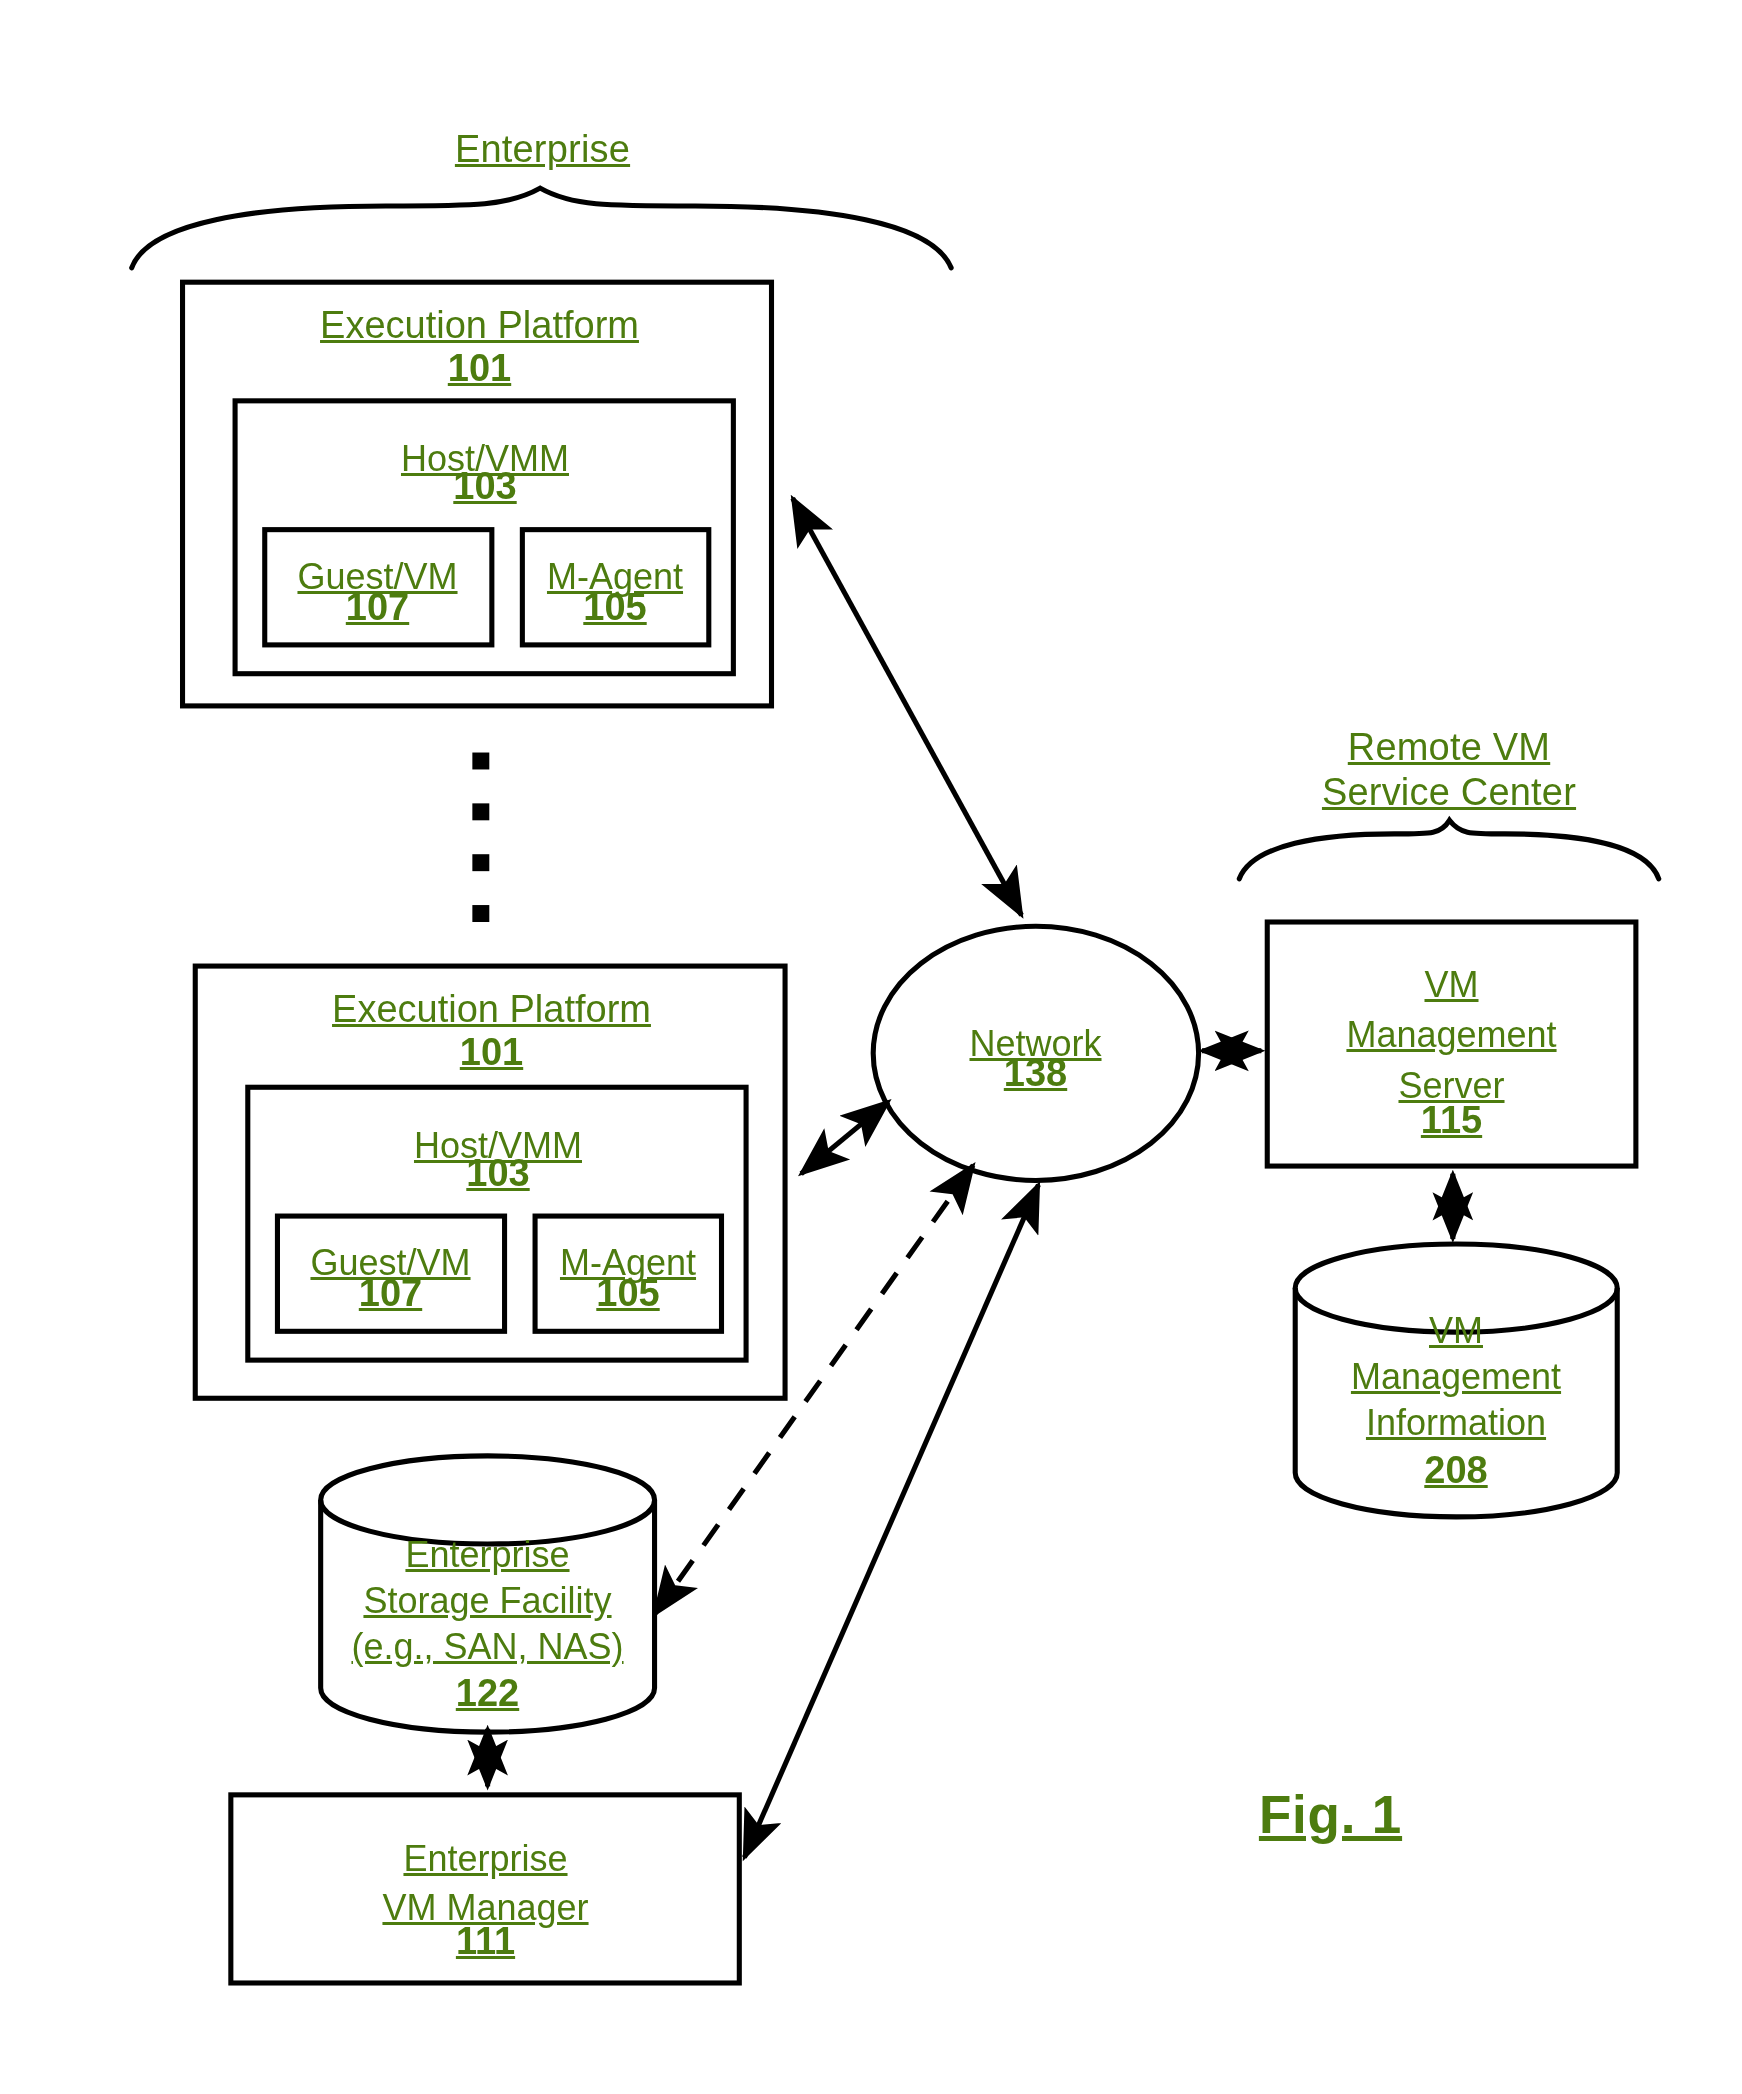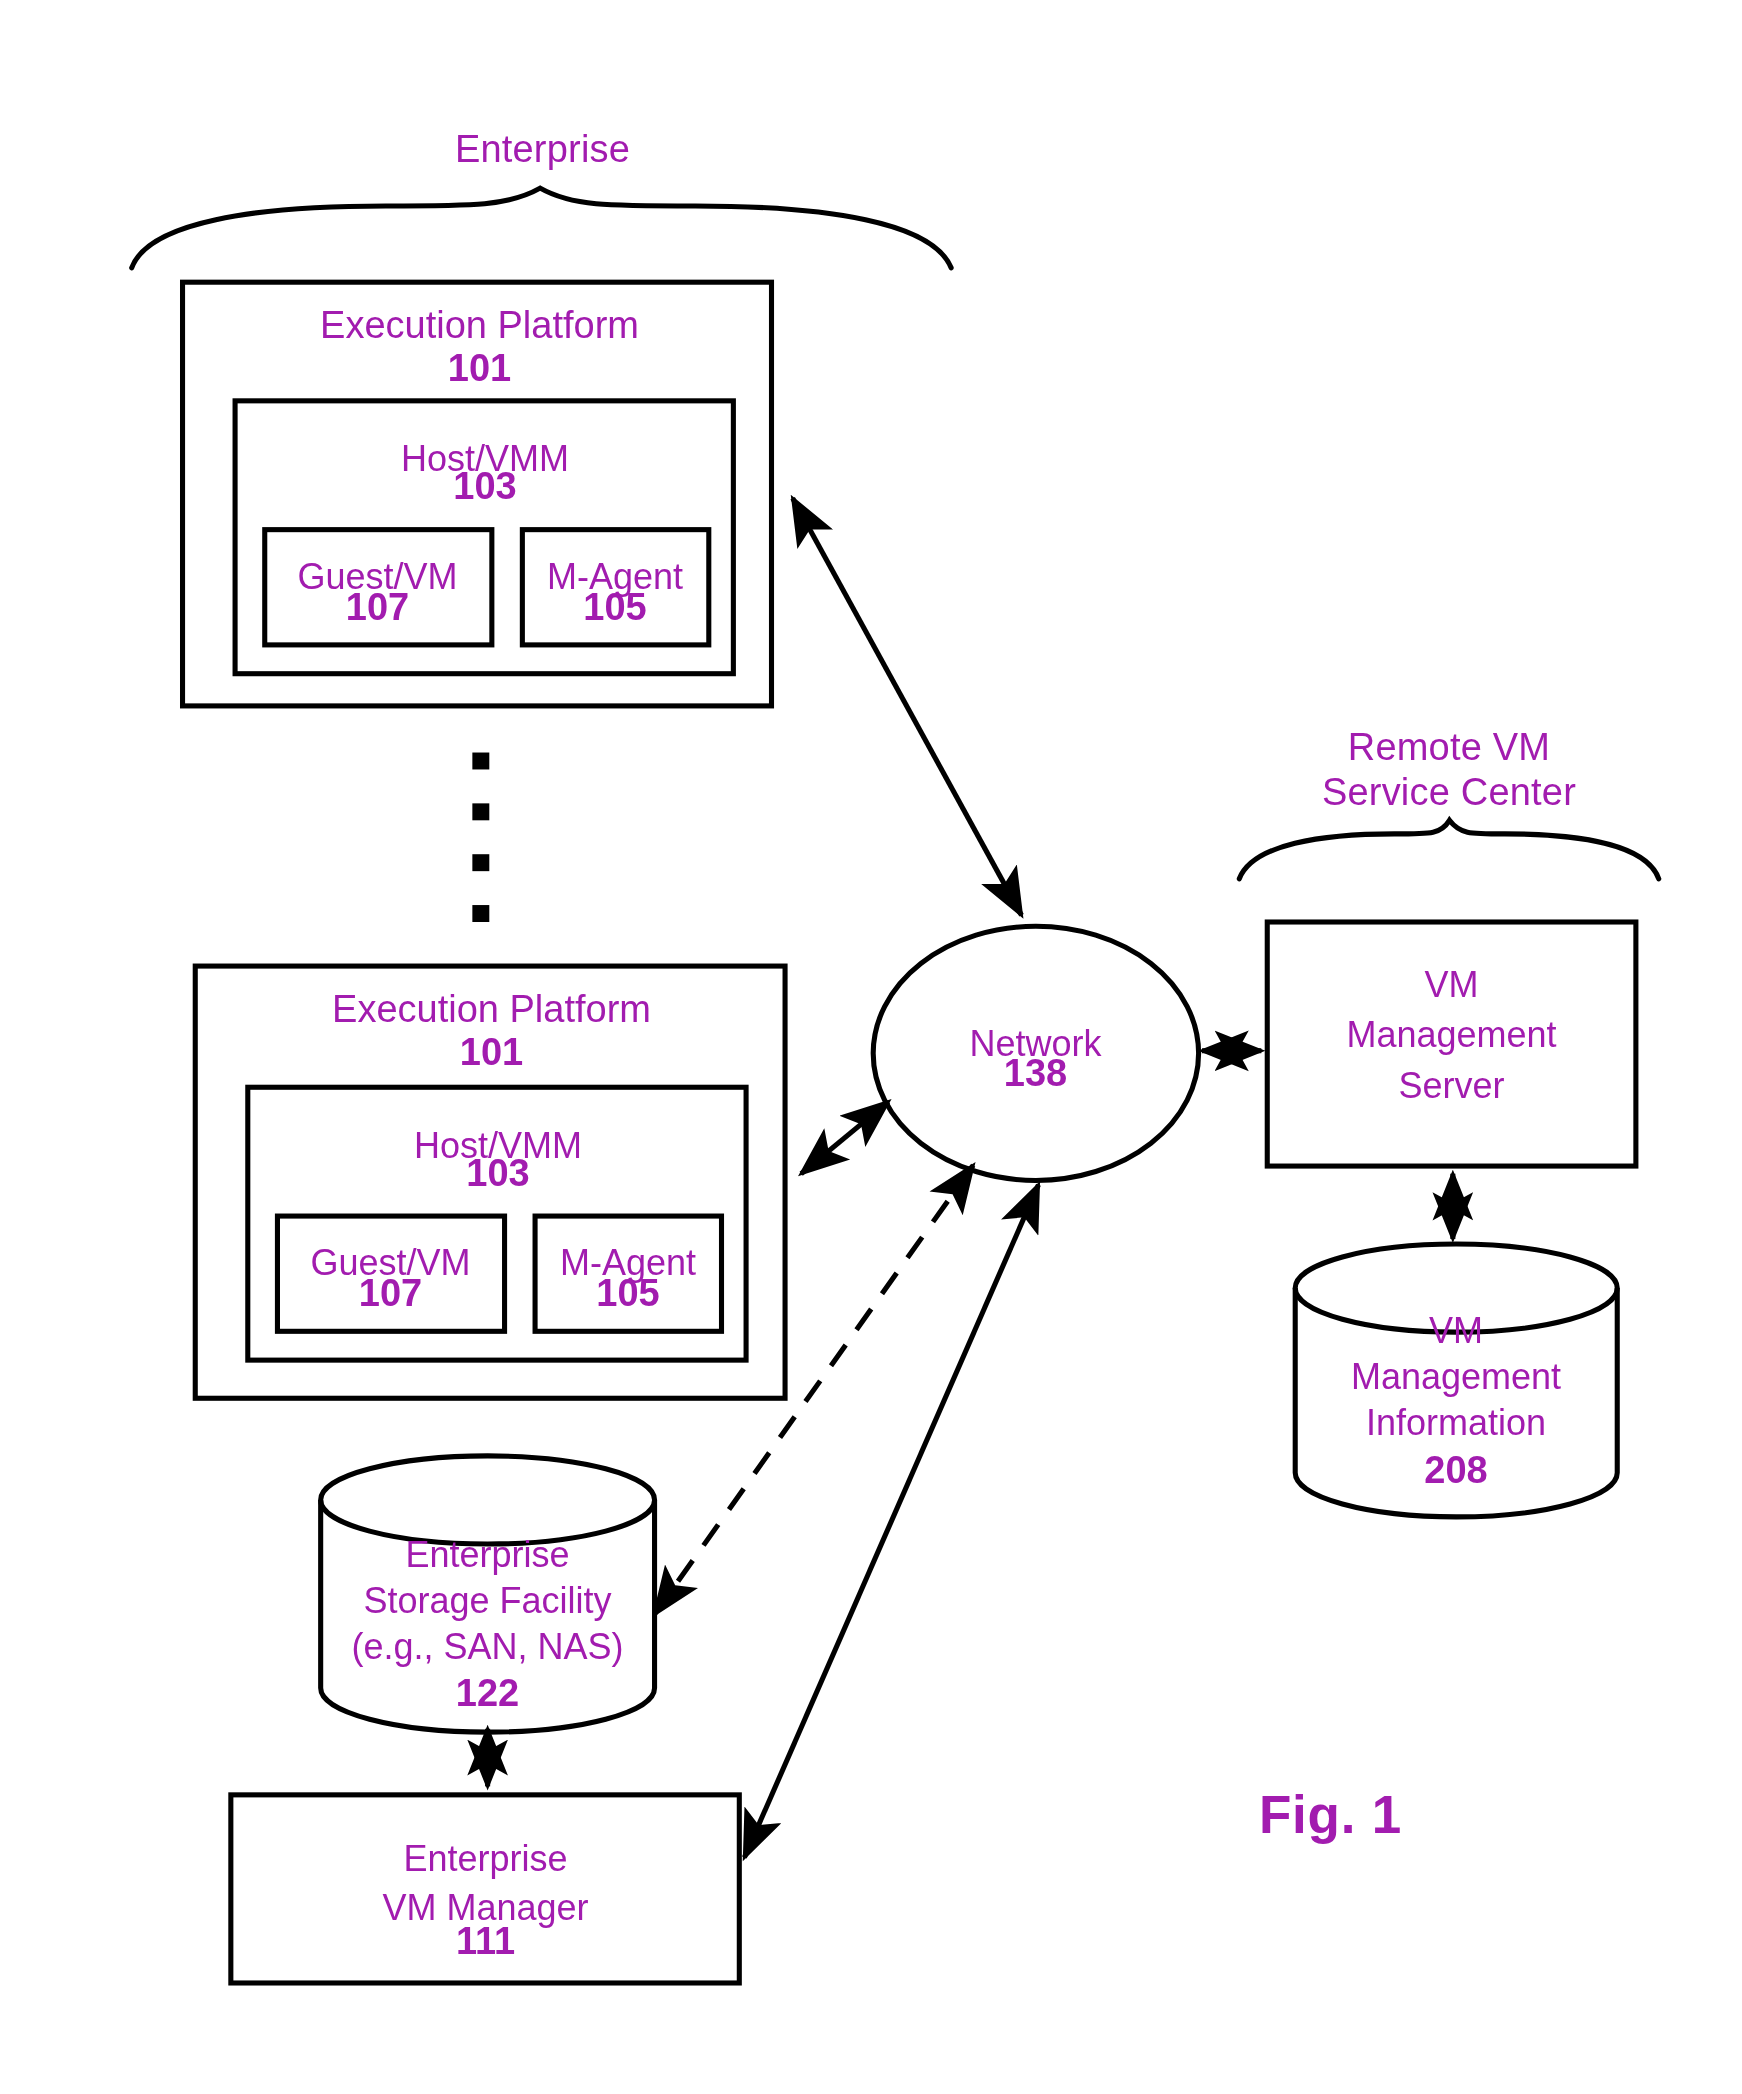--- a/index.html
+++ b/index.html
@@ -20,22 +20,23 @@
     position: absolute;
     left: 0;
     top: 0;
     width: 1743px;
     height: 2094px;
   }
   .lbl {
     position: absolute;
     text-align: center;
     line-height: 1.18;
-    color: #a21caf;
+    color: #4d7c0f;
     white-space: pre;
+    text-decoration: underline;
   }
   .grp-title {
     font-size: 38px;
     letter-spacing: 0.2px;
   }
   .box-title {
     font-size: 38px;
   }
   .box-num {
     font-size: 38px;
@@ -155,20 +156,21 @@
 
   <div class="lbl inner-title" style="left:900px; top:1007px; width:271px;">Network</div>
   <div class="lbl box-num" style="left:900px; top:1051px; width:271px;">138</div>
 
   <div class="lbl grp-title" style="left:1271px; top:725px; width:356px;">Remote VM</div>
   <div class="lbl grp-title" style="left:1271px; top:770px; width:356px;">Service Center</div>
 
   <div class="lbl inner-title" style="left:1267px; top:948px; width:369px;">VM</div>
   <div class="lbl inner-title" style="left:1267px; top:998px; width:369px;">Management</div>
   <div class="lbl inner-title" style="left:1267px; top:1049px; width:369px;">Server</div>
+  <div class="lbl box-num" style="left:1267px; top:1098px; width:369px;">115</div>
 
   <div class="lbl cyl-title" style="left:1295px; top:1310px; width:322px;">VM</div>
   <div class="lbl cyl-title" style="left:1295px; top:1356px; width:322px;">Management</div>
   <div class="lbl cyl-title" style="left:1295px; top:1402px; width:322px;">Information</div>
   <div class="lbl box-num" style="left:1295px; top:1448px; width:322px;">208</div>
 
   <div class="lbl cyl-title" style="left:312px; top:1534px; width:351px;">Enterprise</div>
   <div class="lbl cyl-title" style="left:312px; top:1580px; width:351px;">Storage Facility</div>
   <div class="lbl cyl-title" style="left:312px; top:1626px; width:351px;">(e.g., SAN, NAS)</div>
   <div class="lbl box-num" style="left:312px; top:1671px; width:351px;">122</div>

